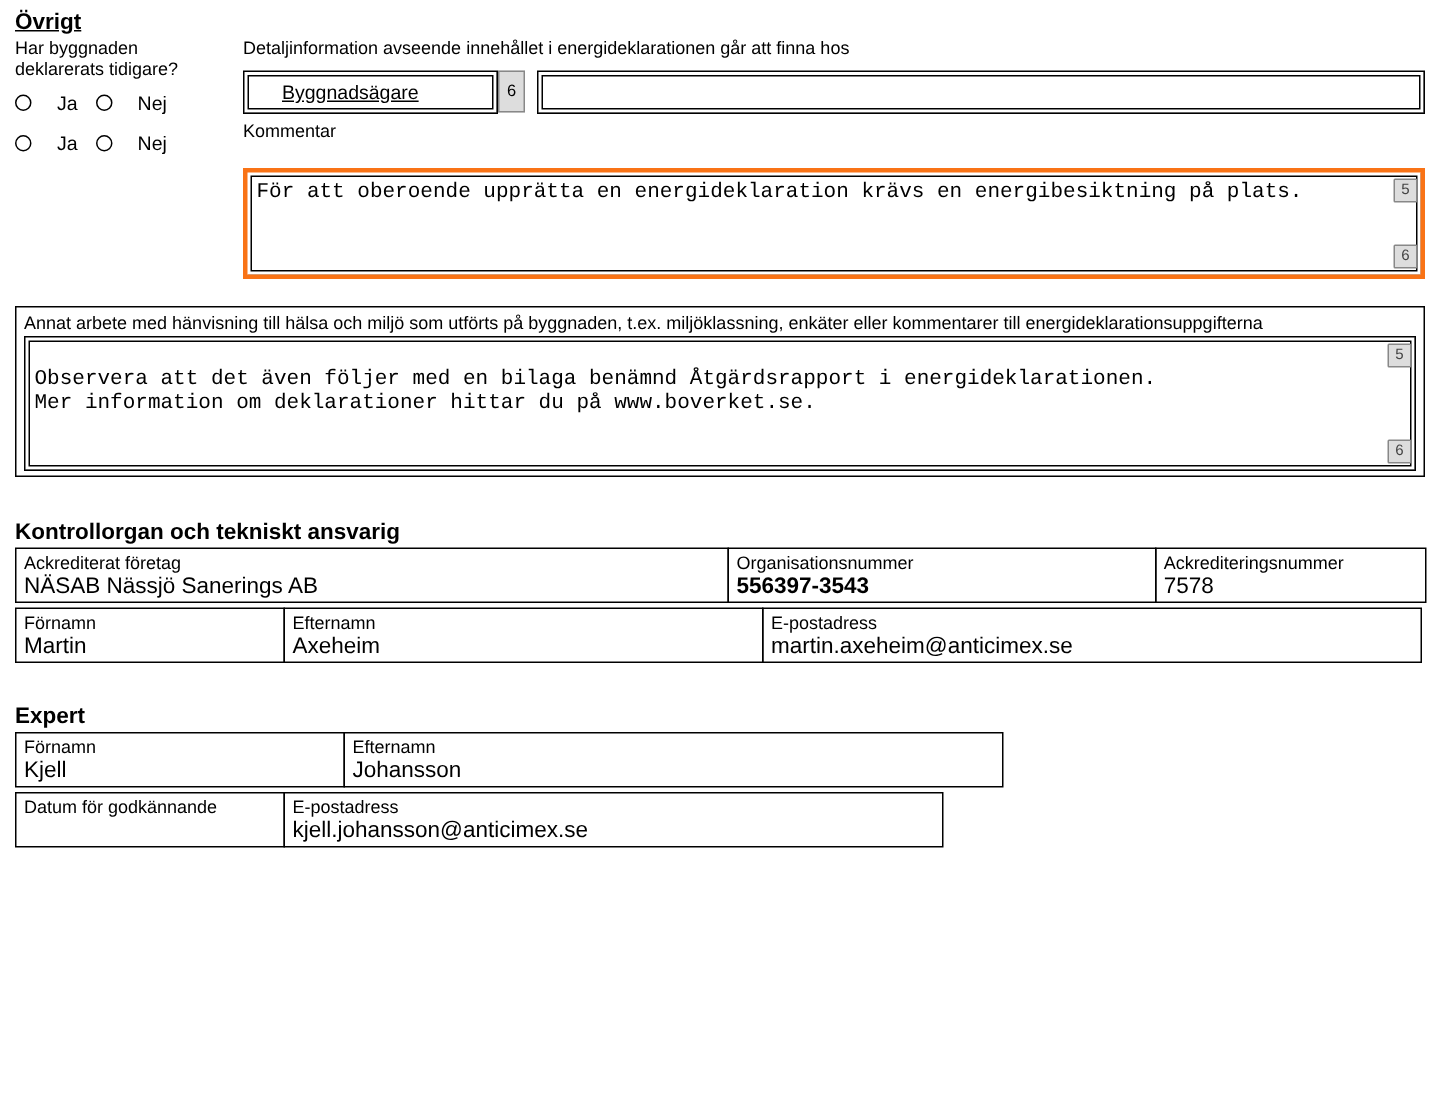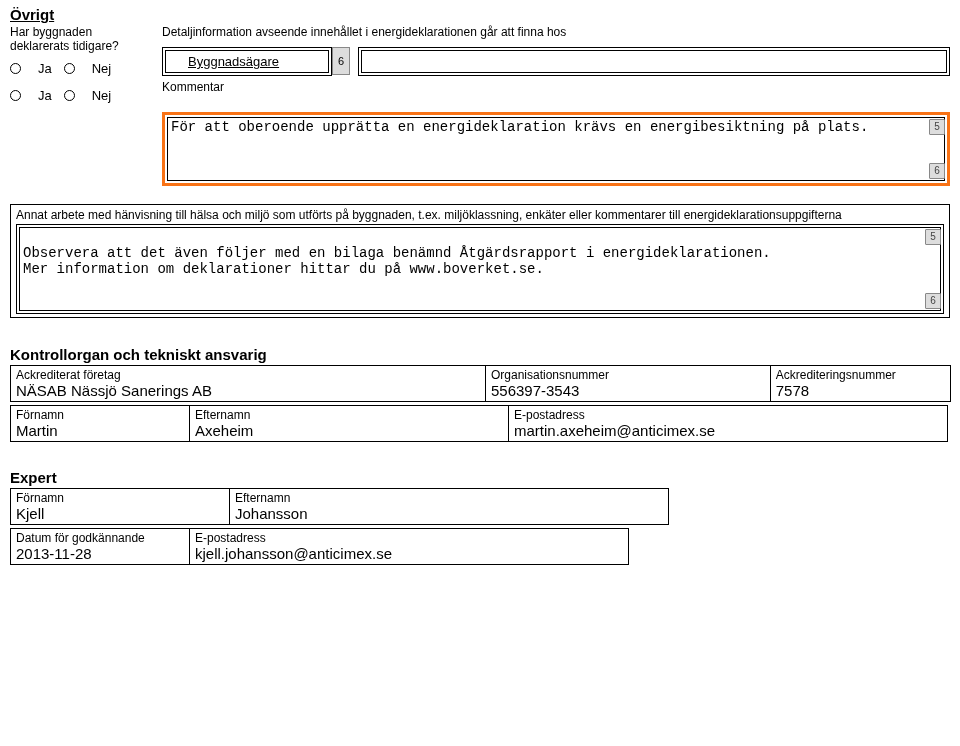--- a/index.html
+++ b/index.html
@@ -171,21 +171,21 @@
 
 <div class="mt28">
   <div class="section-title">Kontrollorgan och tekniskt ansvarig</div>
   <div class="table-row">
     <div class="table-cell" style="width:500px;">
       <div class="small-label">Ackrediterat företag</div>
       <div style="font-size:15px;">NÄSAB Nässjö Sanerings AB</div>
     </div>
     <div class="table-cell" style="width:300px;">
       <div class="small-label">Organisationsnummer</div>
-      <div style="font-size:15px;">556397-3543</div>
+      <div style="font-size:15px;font-weight:bold;">556397-3543</div>
     </div>
     <div class="table-cell" style="width:190px;">
       <div class="small-label">Ackrediteringsnummer</div>
       <div style="font-size:15px;">7578</div>
     </div>
   </div>
   <div class="table-row mt4">
     <div class="table-cell" style="width:180px;">
       <div class="small-label">Förnamn</div>
       <div style="font-size:15px;">Martin</div>
@@ -209,20 +209,19 @@
       <div style="font-size:15px;">Kjell</div>
     </div>
     <div class="table-cell" style="width:440px;">
       <div class="small-label">Efternamn</div>
       <div style="font-size:15px;">Johansson</div>
     </div>
   </div>
   <div class="table-row mt4">
     <div class="table-cell" style="width:180px;">
       <div class="small-label">Datum för godkännande</div>
-      <div style="font-size:15px;">2013-11-28</div>
     </div>
     <div class="table-cell" style="width:440px;">
       <div class="small-label">E-postadress</div>
       <div style="font-size:15px;">kjell.johansson@anticimex.se</div>
     </div>
   </div>
 </div>
 
 </body></html>

